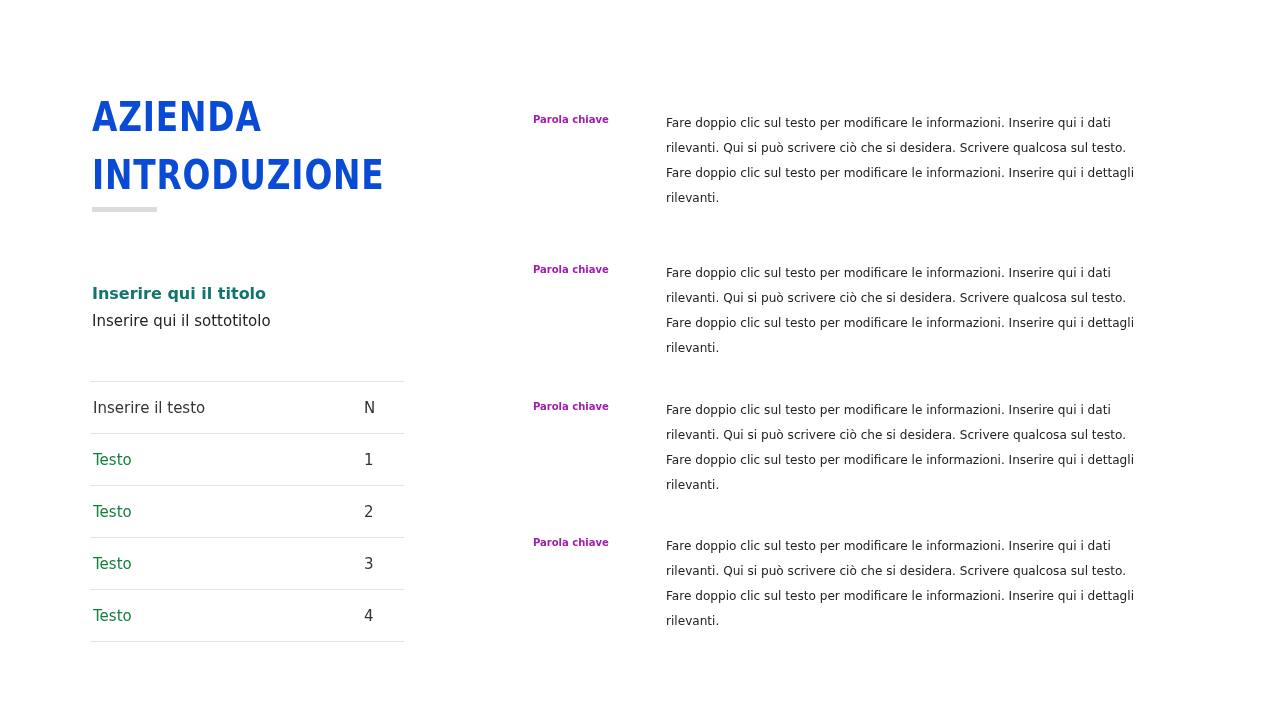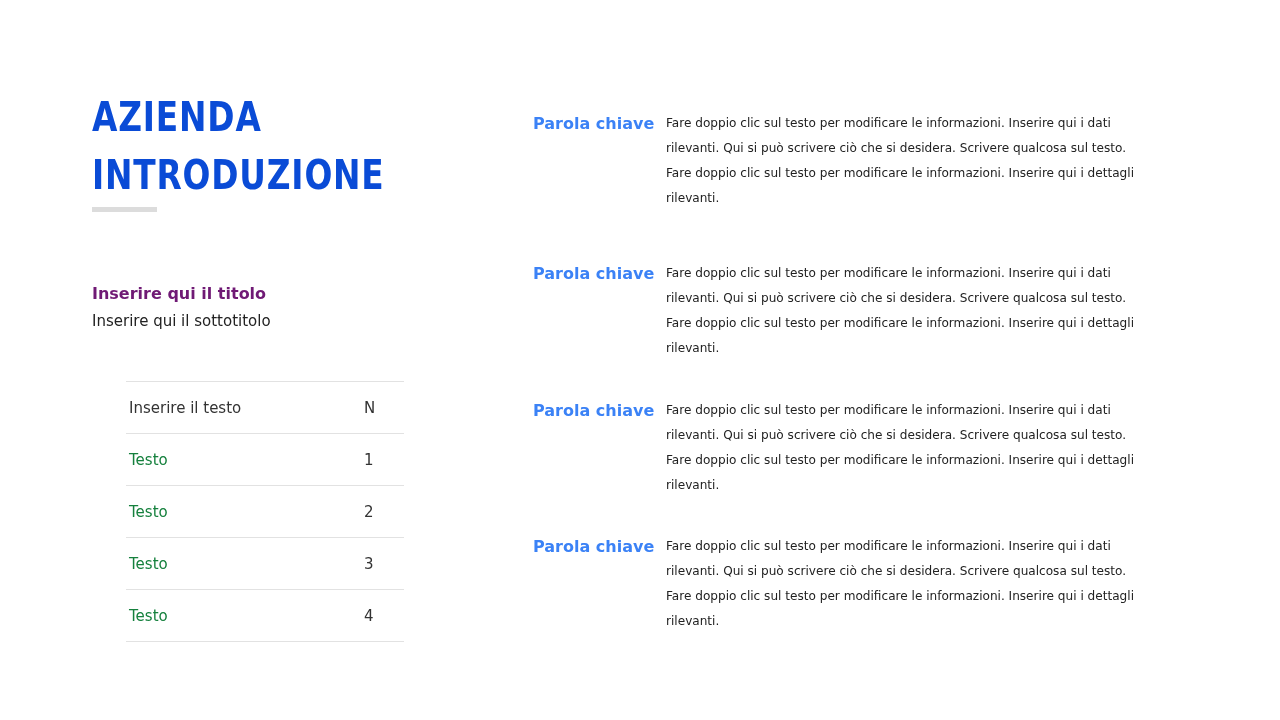--- a/index.html
+++ b/index.html
@@ -1,29 +1,29 @@
 <!DOCTYPE html>
 <html><head>
 <meta charset="utf-8">
 <style>
   html, body { margin:0; padding:0; }
   body { width:1280px; height:720px; background:#ffffff; position:relative; overflow:hidden; font-family:"DejaVu Sans", sans-serif; color:#222; }
   .title { position:absolute; left:92px; top:88px; margin:0; font-family:"DejaVu Sans", sans-serif; font-weight:bold; font-size:40px; line-height:58px; color:#0a4bd6; letter-spacing:1px; transform:scaleX(0.82); transform-origin:left top; }
   .title div { white-space:nowrap; }
   .title-bar { position:absolute; left:92px; top:207px; width:65px; height:5px; background:#dcdcdc; }
-  .sub-title { position:absolute; left:92px; top:284px; font-size:16px; font-weight:bold; color:#701a75; }
+  .sub-title { position:absolute; left:92px; top:284px; font-size:16px; font-weight:bold; color:#0f766e; }
   .sub-sub { position:absolute; left:92px; top:312px; font-size:15px; color:#222; }
   .table { position:absolute; left:90px; top:381px; width:314px; }
-  .row { height:51px; border-top:1px solid #e2e2e2; display:flex; align-items:center; font-size:15px;margin-left:36px; }
+  .row { height:51px; border-top:1px solid #e2e2e2; display:flex; align-items:center; font-size:15px; }
   .row:last-child { border-bottom:1px solid #e2e2e2; }
   .row .c1 { flex:1; padding-left:3px; color:#15803d; }
   .row .c2 { width:40px; text-align:left; color:#333; }
   .row.head .c1 { color:#333; }
   .item { position:absolute; left:533px; width:660px; }
-  .kw { position:absolute; left:0; top:0; font-size:16px; font-weight:bold; color:#3b82f6; white-space:nowrap; }
+  .kw { position:absolute; left:0; top:0; font-size:10px; font-weight:bold; color:#a21caf; white-space:nowrap; }
   .desc { position:absolute; left:133px; top:-4px; width:525px; font-size:13px; line-height:25px; color:#222; transform:scaleX(0.93); transform-origin:left top; }
 </style>
 </head>
 <body>
 
 <h1 class="title">
   <div>AZIENDA</div>
   <div>INTRODUZIONE</div>
 </h1>
 <div class="title-bar"></div>

